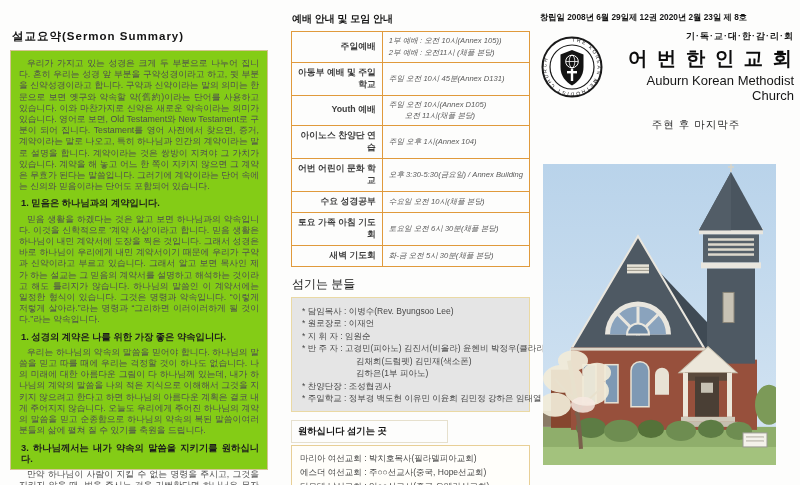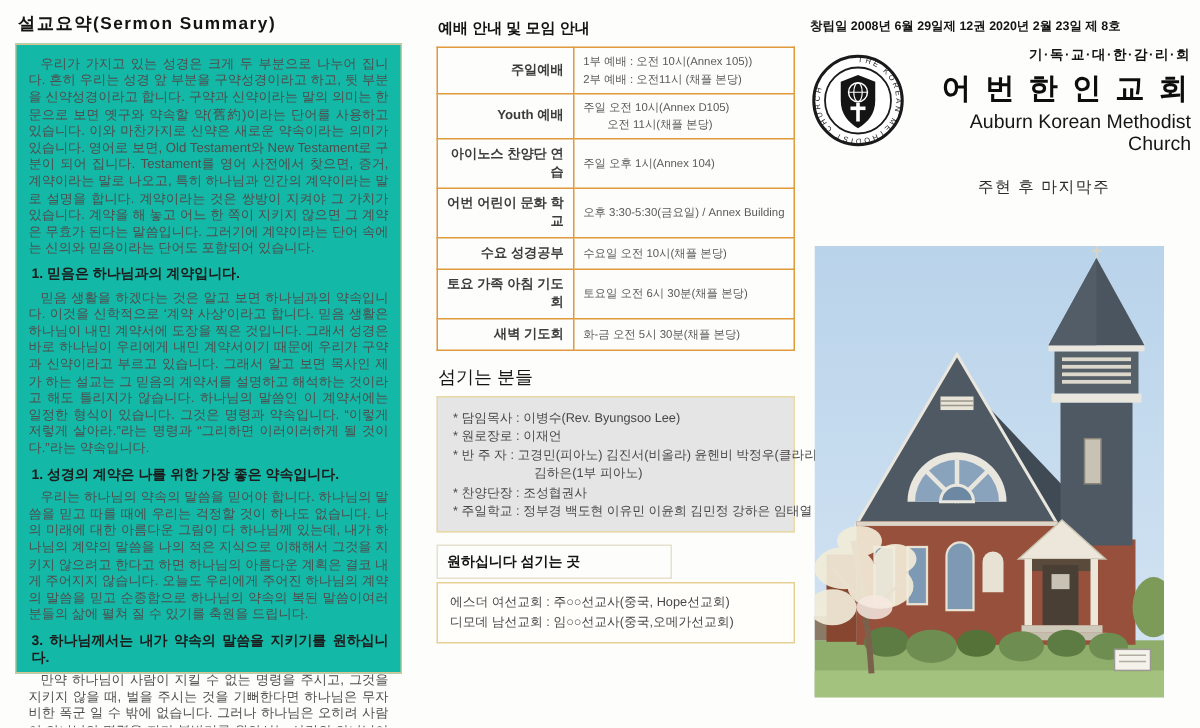--- a/index.html
+++ b/index.html
@@ -1,34 +1,34 @@
 <!DOCTYPE html>
 <html><head>
 <meta charset="utf-8">
 <style>
   html,body{margin:0;padding:0;}
   body{width:800px;height:485px;background:#ffffff;font-family:"Liberation Sans",sans-serif;color:#3e3e3e;}
   .page{position:relative;width:800px;height:485px;background:#fdfdfc;overflow:hidden;}
 
   
-  .sermon{position:absolute;left:10px;top:8px;width:258px;}
+  .sermon{position:absolute;left:10px;top:29px;width:258px;}
   .sermon-title{font-size:11.5px;font-weight:bold;letter-spacing:1px;color:#141414;margin:0 0 6px 2px;}
-  .sermon-box{border:1.3px solid #d6c493;background:#14b8a6;padding:7px 8px;height:404px;
+  .sermon-box{border:1.3px solid #d6c493;background:#84cc16;padding:7px 8px;height:404px;
               font-size:8.8px;line-height:11.2px;color:#4e4e4e;text-align:justify;}
   .sermon-box p{margin:0 0 3px 0;text-indent:8px;}
   .sec-head{font-size:9.3px;font-weight:bold;color:#1c1c1c;margin:6px 0 4px 2px;}
 
   
   .mid{position:absolute;left:291px;top:12px;width:239px;}
   .mid-title{font-size:10px;font-weight:bold;color:#141414;margin:0 0 5px 1px;}
   table.schedule{width:100%;border-collapse:collapse;border:1.5px solid #e09a3c;}
   table.schedule td{border:1px solid #e09a3c;vertical-align:middle;}
   td.svc-name{width:108px;font-size:8.8px;font-weight:bold;color:#3c3c3c;padding:4px 6px;text-align:right;}
   td.svc-time{font-size:7.6px;color:#5a5a5a;padding:3px 6px;line-height:1.55;}
-  .tline{white-space:nowrap;}
+  .tline{white-space:nowrap;font-style:italic;}
   .tline.indent{padding-left:16px;}
 
   .servants-title{font-size:12px;font-weight:normal;color:#141414;margin:9px 0 4px 1px;}
   .servants-box{border:1px solid #ead9a4;background:#e5e5e5;padding:7px 4px 7px 10px;
                 font-size:8.5px;color:#474747;line-height:12.4px;}
   .sv-line{white-space:nowrap;}
   .sv-line.cont{padding-left:54px;}
 
   .prayer-tab{display:inline-block;border:1px solid #e6e0cd;border-bottom:1px solid #e6e0cd;
               padding:4px 60px 4px 6px;font-size:9.3px;font-weight:bold;color:#141414;margin-top:8px;}
@@ -72,20 +72,26 @@
     <table class="schedule">
       <tbody>
         <tr>
           <td class="svc-name">주일예배</td>
           <td class="svc-time">
             <div class="tline">1부 예배 : 오전 10시(Annex 105))</div>
             <div class="tline">2부 예배 : 오전11시 (채플 본당)</div>
           </td>
         </tr>
         <tr>
+          <td class="svc-name">아동부 예배 및 주일학교</td>
+          <td class="svc-time">
+            <div class="tline">주일 오전 10시 45분(Annex D131)</div>
+          </td>
+        </tr>
+        <tr>
           <td class="svc-name">Youth 예배</td>
           <td class="svc-time">
             <div class="tline">주일 오전 10시(Annex D105)</div>
             <div class="tline indent">오전 11시(채플 본당)</div>
           </td>
         </tr>
         <tr>
           <td class="svc-name">아이노스 찬양단 연습</td>
           <td class="svc-time">
             <div class="tline">주일 오후 1시(Annex 104)</div>
@@ -115,28 +121,31 @@
             <div class="tline">화-금 오전 5시 30분(채플 본당)</div>
           </td>
         </tr>
       </tbody>
     </table>
 
     <div class="servants-title">섬기는 분들</div>
     <div class="servants-box">
       <div class="sv-line">* 담임목사 : 이병수(Rev. Byungsoo Lee)</div>
       <div class="sv-line">* 원로장로 : 이재언</div>
+      <div class="sv-line">* 지 휘 자 : 임원순</div>
       <div class="sv-line">* 반 주 자 : 고경민(피아노) 김진서(비올라) 윤헨비 박정우(클라리넷)</div>
+      <div class="sv-line cont">김채희(드럼펫) 김민재(색소폰)</div>
       <div class="sv-line cont">김하은(1부 피아노)</div>
       <div class="sv-line">* 찬양단장 : 조성협권사</div>
       <div class="sv-line">* 주일학교 : 정부경 백도현 이유민 이윤희 김민정 강하은 임태열</div>
     </div>
 
     <div class="prayer-tab">원하십니다 섬기는 곳</div>
     <div class="prayer-box">
+      <div>마리아 여선교회 : 박치호목사(필라델피아교회)</div>
       <div>에스더 여선교회 : 주○○선교사(중국, Hope선교회)</div>
       <div>디모데 남선교회 : 임○○선교사(중국,오메가선교회)</div>
     </div>
 
     
 
     
   </div>
 
   <div class="right">

